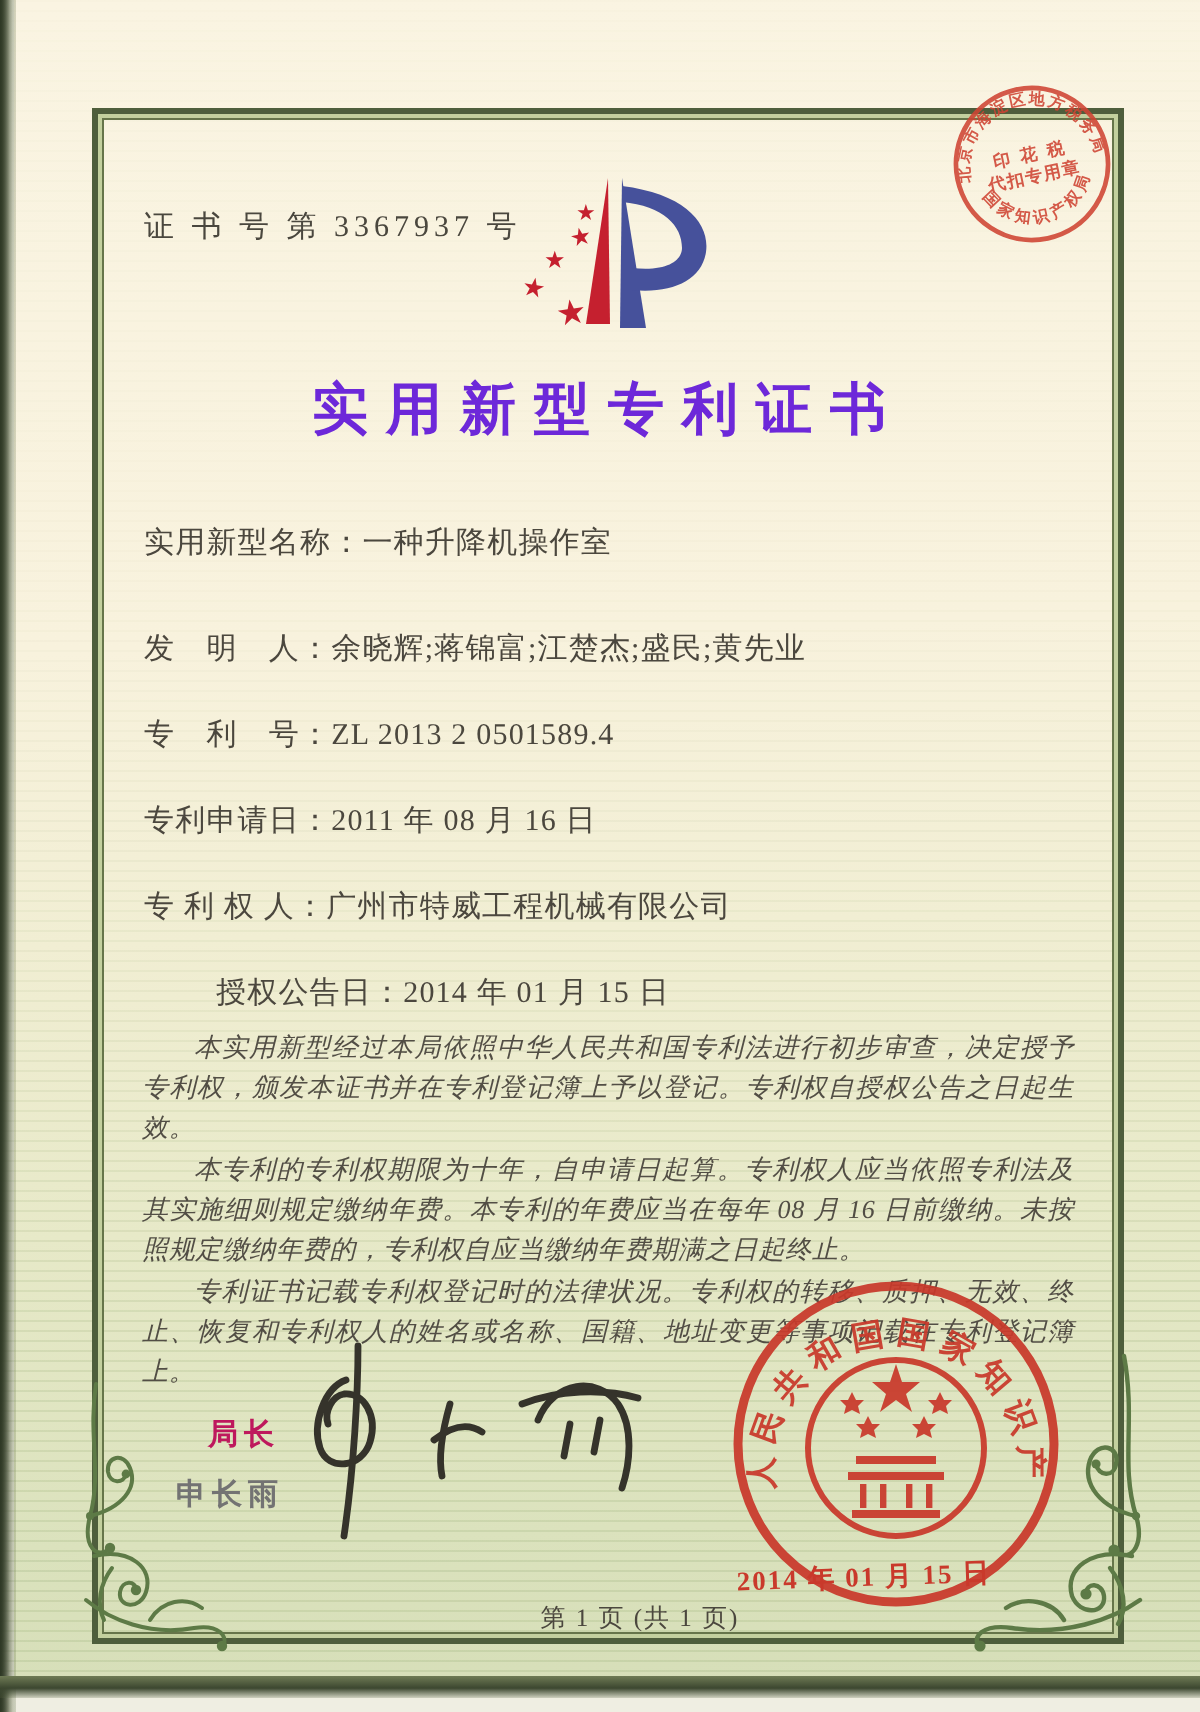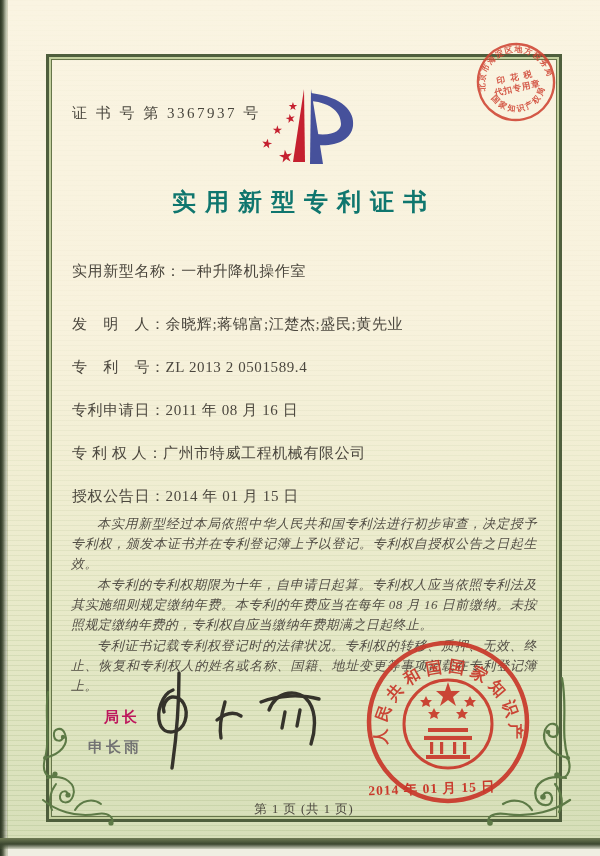--- a/index.html
+++ b/index.html
@@ -32,43 +32,43 @@
     border:3px solid #4e5e3c;
     box-shadow:inset 0 0 0 2px #c3d09e;
   }
   .frame-inner { position:absolute; inset:2px; border:1px solid #66754a; }
   .cert-no {
     position:absolute; left:72px; top:104px;
     font-size:15px; letter-spacing:2.5px; color:#4a473e;
   }
   .title {
     position:absolute; left:46px; top:186px; width:516px; text-align:center;
-    font-size:24px; font-weight:700; letter-spacing:9px; color:#0f766e;
+    font-size:28px; font-weight:700; letter-spacing:9px; color:#6d28d9;
   }
   .field { position:absolute; left:72px; width:470px; font-size:15px; color:#4b473e; letter-spacing:0.6px; white-space:nowrap; }
   .f0 { top:262px; } .f1 { top:315px; } .f2 { top:358px; }
-  .f3 { top:401px; } .f4 { top:444px; } .f5 { top:487px; }
+  .f3 { top:401px; } .f4 { top:444px; } .f5 { top:487px;margin-left:36px; }
   .paras {
     position:absolute; left:70px; top:513px; width:468px;
     font-size:13px; line-height:20px; color:#524e45; text-align:justify;
     font-style:italic; letter-spacing:0.4px;
   }
   .paras p { text-indent:2em; margin:1px; }
   .sig-title { position:absolute; left:104px; top:708px; font-size:15px; font-weight:600; letter-spacing:3px; color:#be185d; }
   .sig-name  { position:absolute; left:88px; top:738px; font-size:15px; font-weight:600; letter-spacing:3px; color:#737373; }
   .sig-svg { position:absolute; left:135px; top:666px; }
   .logo-svg { position:absolute; left:248px; top:84px; }
   .tax-seal { position:absolute; left:474px; top:40px; transform:rotate(-12deg); opacity:0.88; }
   .main-seal { position:absolute; left:364px; top:638px; opacity:0.93; }
   .seal-date {
     position:absolute; left:352px; top:780px; width:160px; text-align:center;
     font-size:13.5px; font-weight:700; color:#c9392b; letter-spacing:1px;
     transform:rotate(-2deg); white-space:nowrap;
   }
-  .footer { position:absolute; left:46px; top:801px; width:516px; text-align:center; font-size:12.5px; letter-spacing:1px; color:#4b473e; }
+  .footer { position:absolute; left:62px; top:801px; width:516px; text-align:center; font-size:12.5px; letter-spacing:1px; color:#4b473e; }
   .orn { position:absolute; }
   .orn-bl { left:34px; top:688px; }
   .orn-br { left:468px; top:676px; transform:scaleX(-1); }
 </style>
 </head>
 <body>
 
 <div class="photo">
 
   <div class="page"></div>

